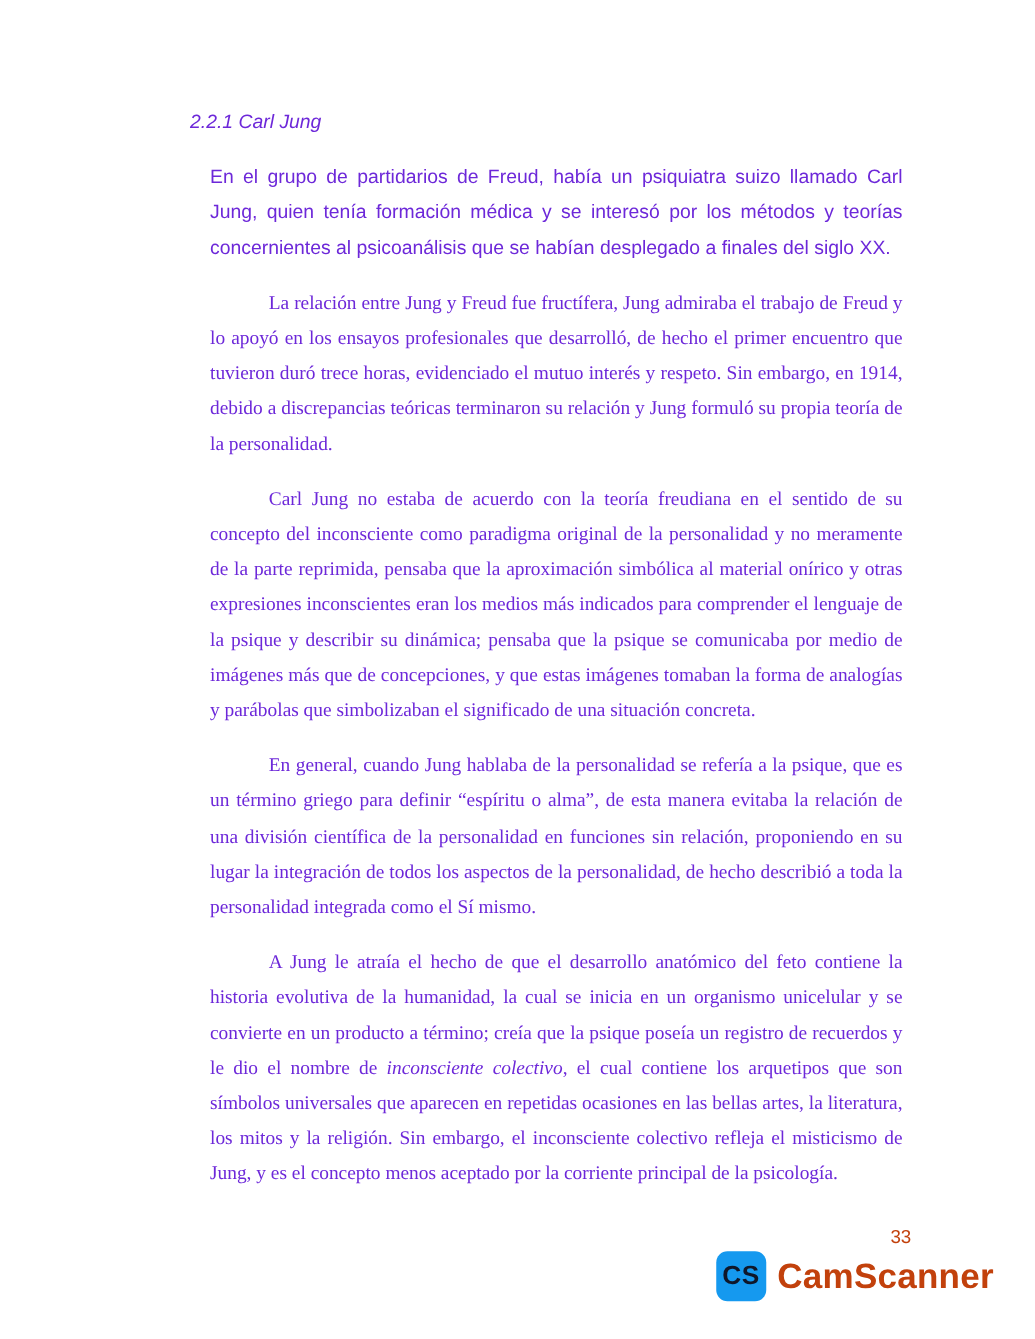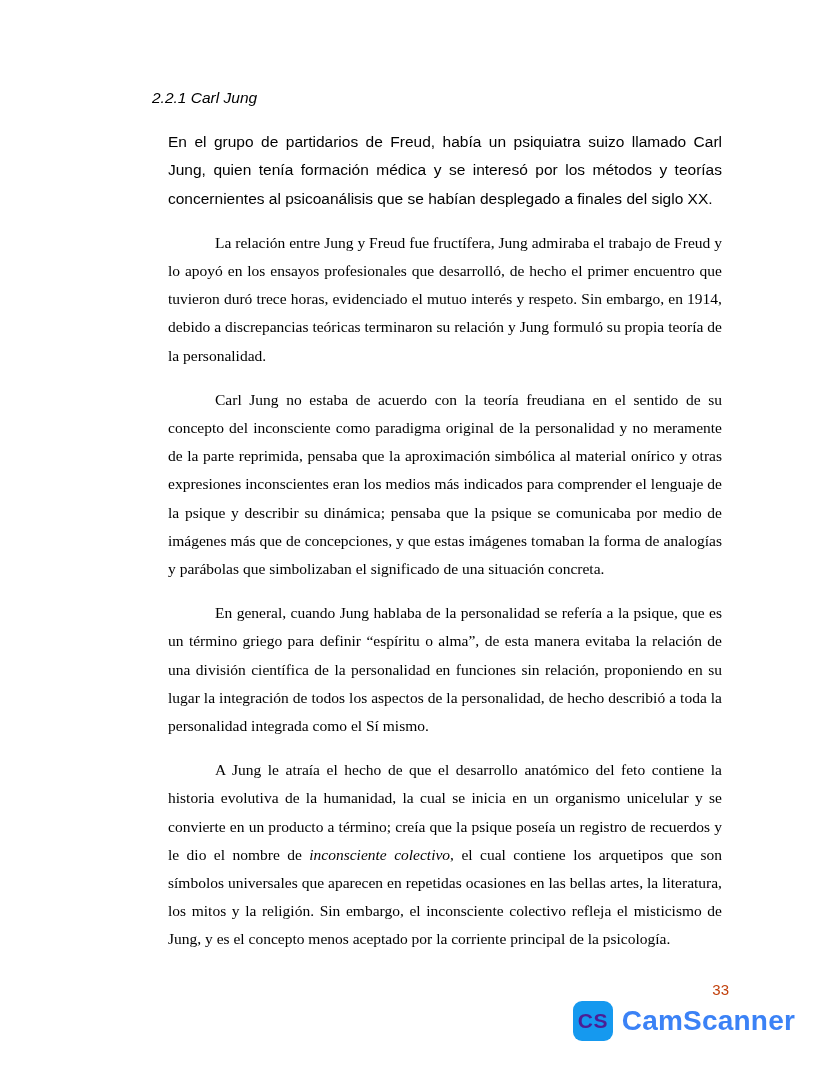--- a/index.html
+++ b/index.html
@@ -19,21 +19,21 @@
     background: #ffffff;
     overflow: hidden;
   }
   .text-block {
     position: absolute;
     left: 152px;
     top: 84px;
     width: 586px;
     font-size: 15.5px;
     line-height: 28.2px;
-    color: #000000;
+    color: #6d28d9;
     text-align: justify;
   }
   .heading {
     font-style: italic;
     font-weight: normal;
     font-size: 15.5px;
     line-height: 28.2px;
     margin: 0;
     text-align: left;
   }
@@ -59,33 +59,33 @@
   .brand {
     display: flex;
     align-items: center;
     gap: 9px;
   }
   .brand-icon {
     width: 40px;
     height: 40px;
     background: #1599ef;
     border-radius: 9px;
-    color: #4c1d95;
+    color: #0f172a;
     font-weight: bold;
     font-size: 21px;
     display: flex;
     align-items: center;
     justify-content: center;
     letter-spacing: 0.5px;
     flex: 0 0 auto;
   }
   .brand-name {
     font-size: 28px;
     font-weight: 600;
-    color: #3b82f6;
+    color: #c2410c;
     letter-spacing: 0.2px;
   }
 </style>
 </head>
 <body>
 
 <div class="page">
 
   <div class="text-block">
     <h2 class="heading">2.2.1 Carl Jung</h2>

